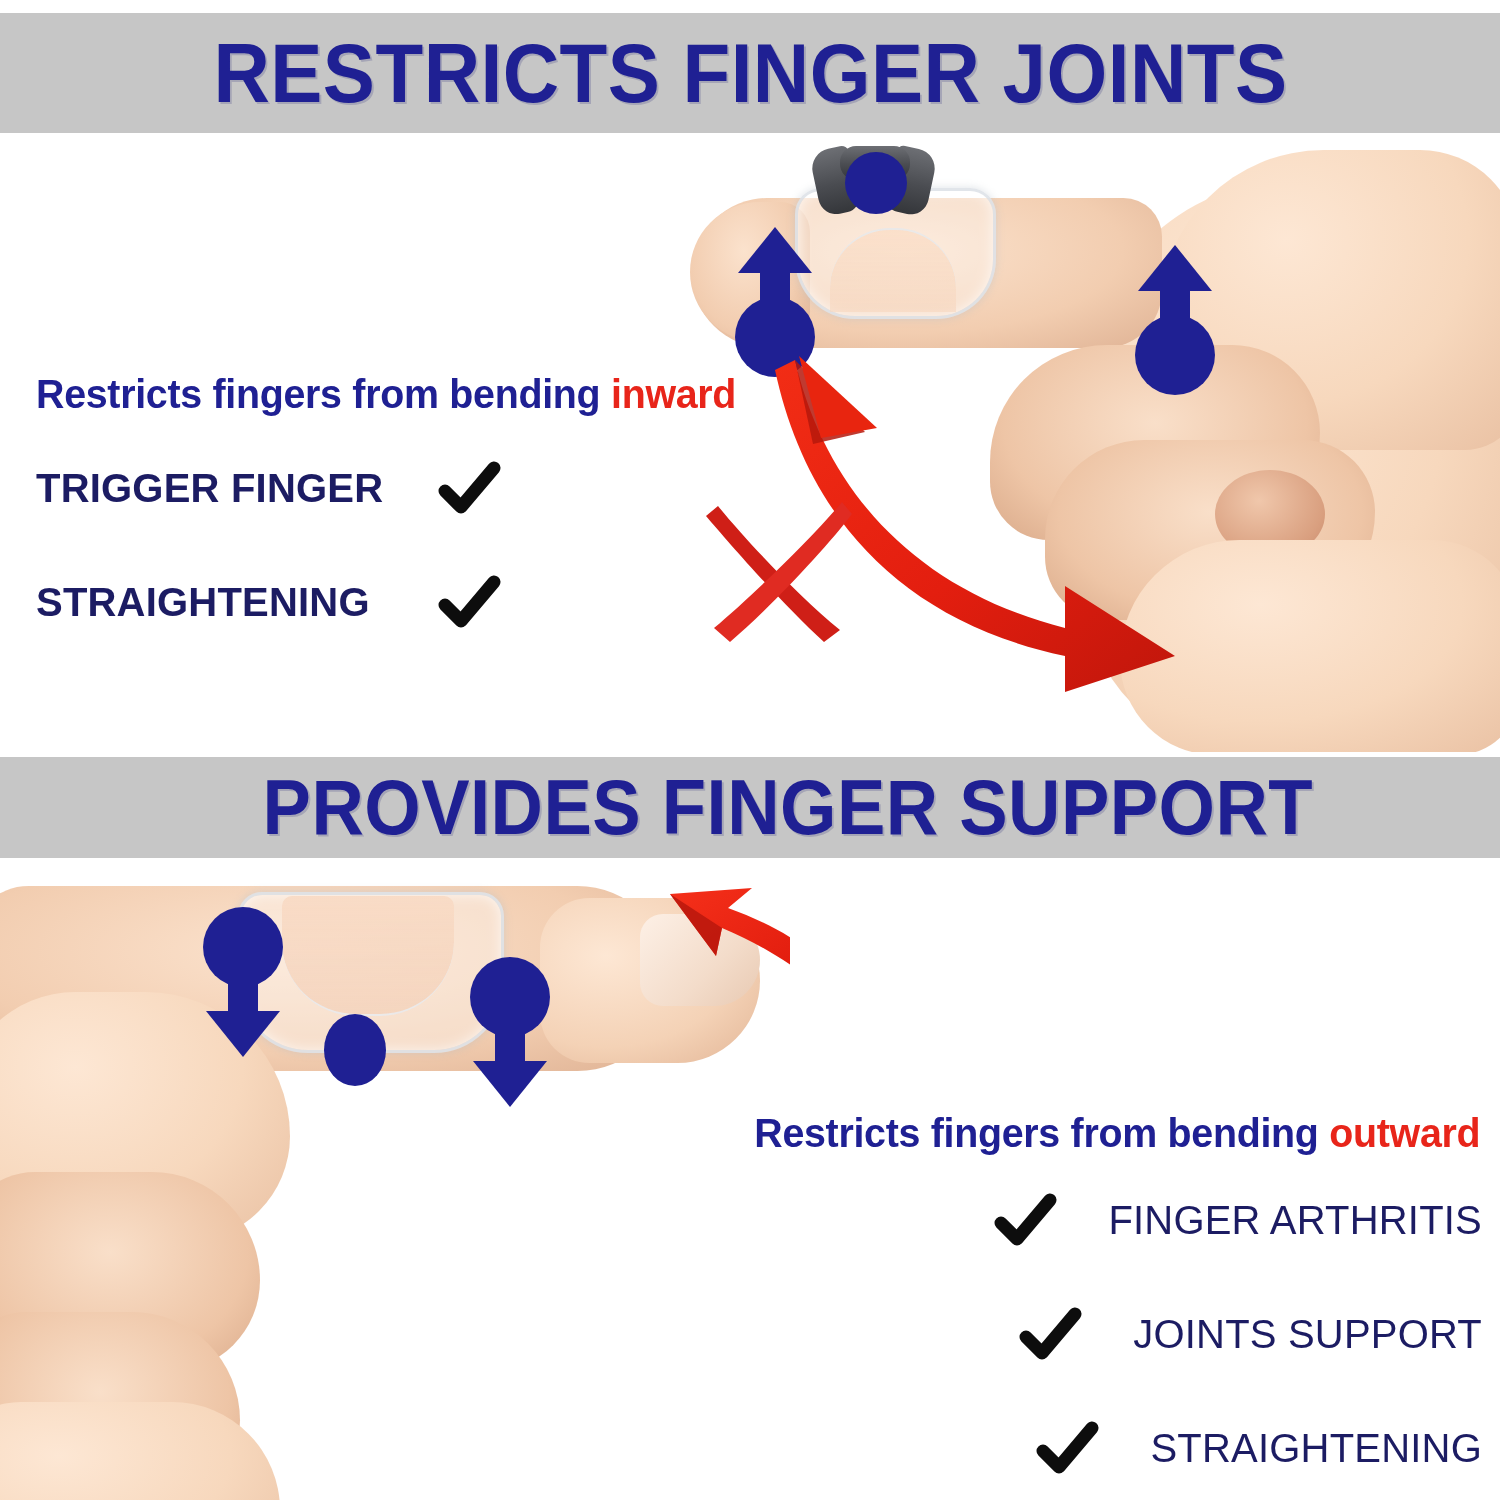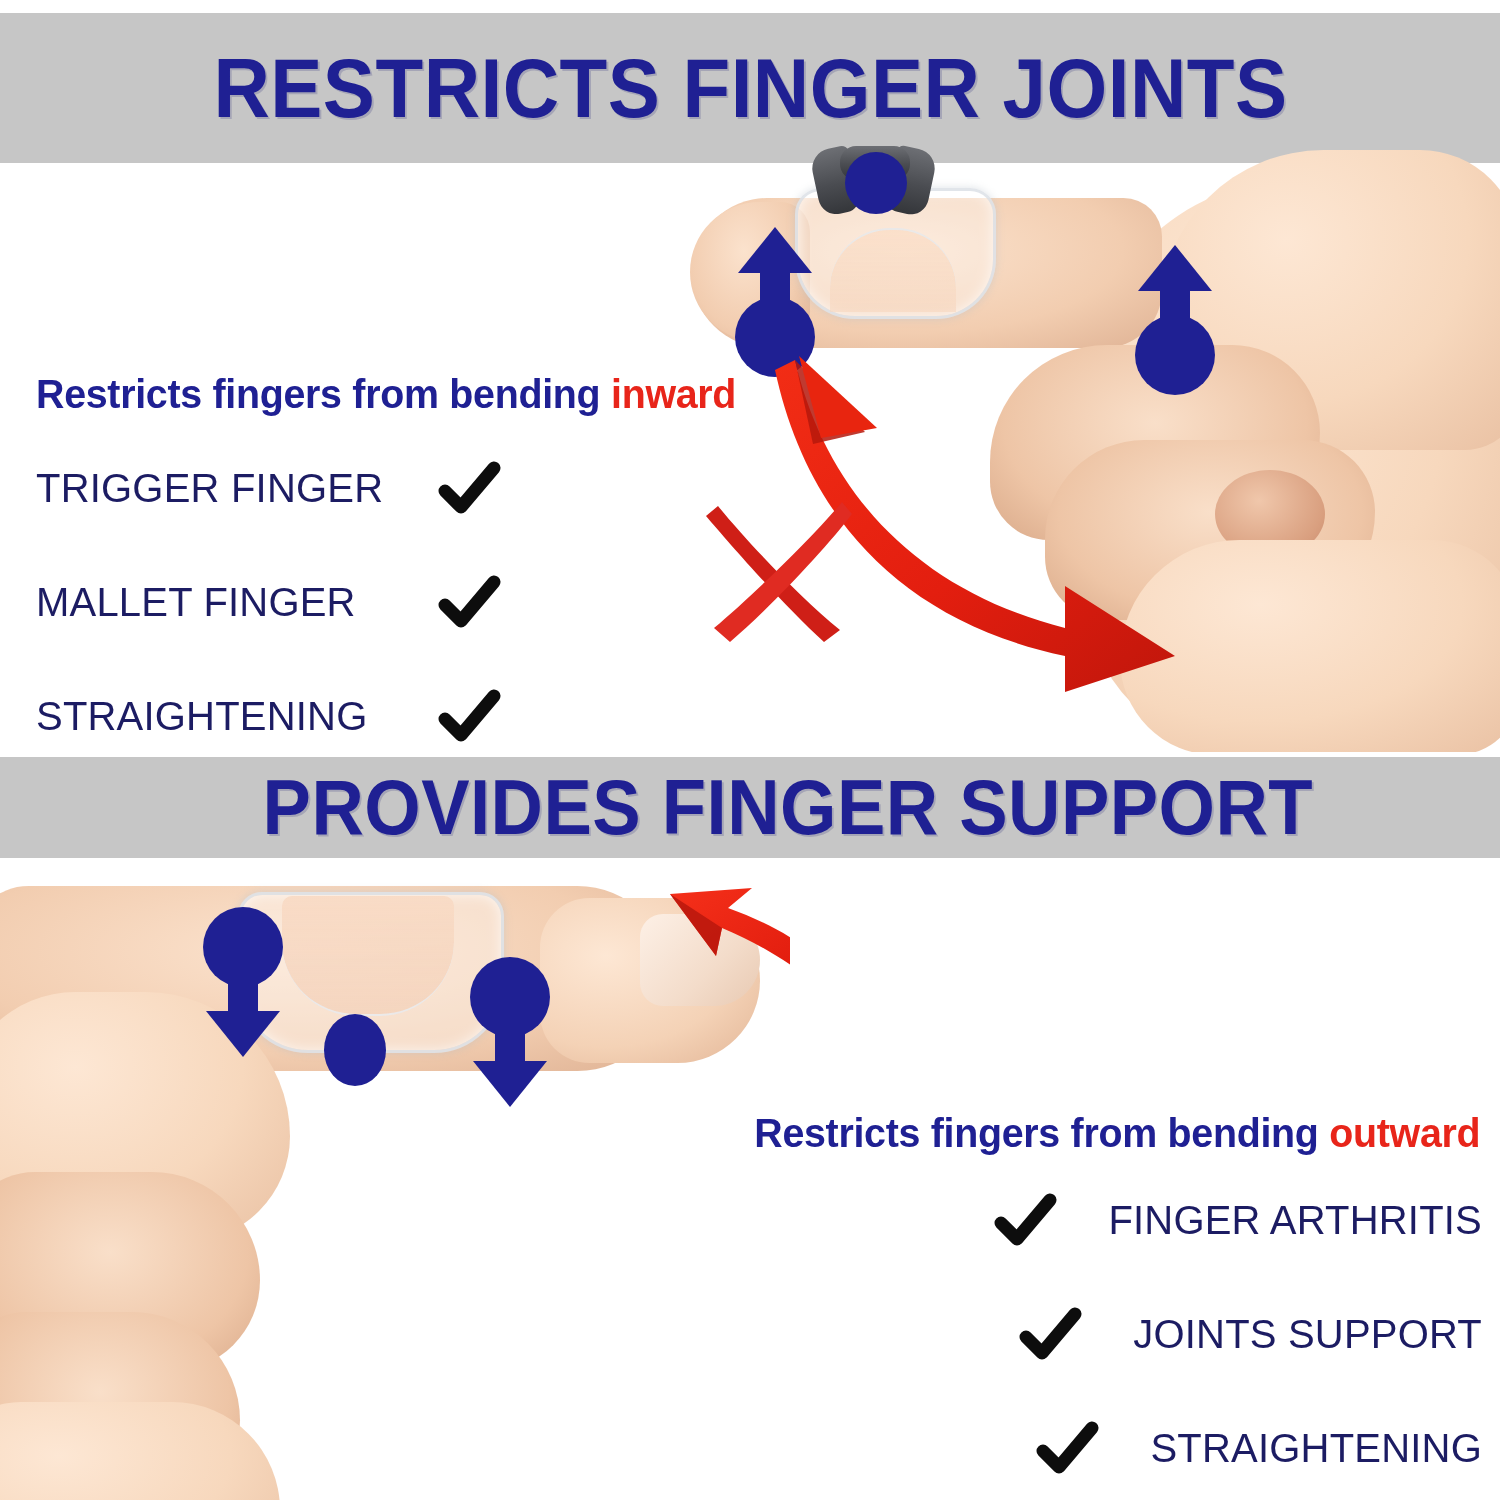--- a/index.html
+++ b/index.html
@@ -31,21 +31,21 @@
   }
   .banner-text {
     font-family: "Liberation Sans", sans-serif;
     font-weight: bold;
     color: #1f2093;
     letter-spacing: 0.5px;
     white-space: nowrap;
     transform: scaleX(0.93);
     text-shadow: 2px 2px 0 rgba(80,80,140,0.28);
   }
-  #banner-top { top: 13px; height: 150px; }
+  #banner-top { top: 13px; height: 120px; }
   #banner-top .banner-text { font-size: 84px; }
   #banner-bottom { top: 757px; height: 101px; padding-left: 38px; }
   #banner-bottom .banner-text { font-size: 78px; }
 
   
   .headline {
     position: absolute;
     font-family: "Liberation Sans", sans-serif;
     font-weight: bold;
     font-size: 41px;
@@ -75,21 +75,21 @@
     white-space: nowrap;
   }
   .tick {
     width: 66px;
     height: 56px;
     flex: 0 0 auto;
   }
 
   
   #list-top { left: 36px; top: 450px; }
-  #list-top .check-row { justify-content: center; }
+  #list-top .check-row { justify-content: center; font-weight: bold; }
   #list-top .check-label { width: 400px; }
 
   
   #list-bottom { right: 18px; top: 1182px; }
   #list-bottom .check-row { justify-content: flex-end; }
   #list-bottom .check-label { text-align: right; margin-left: 16px; }
   #list-bottom .tick { margin-right: 34px; }
 
   
   .photo {
@@ -209,26 +209,20 @@
 
   <div class="check-list" id="list-top">
 
     <div class="check-row">
       <span class="check-label">TRIGGER FINGER</span>
       <svg class="tick" viewBox="0 0 66 56">
         <path d="M 9 31 L 25 47 L 58 8" stroke="#0d0d0d" stroke-width="13" fill="none" stroke-linecap="round" stroke-linejoin="round"></path>
       </svg>
     </div>
 
-    <div class="check-row" style="margin-top:38px;">
-      <span class="check-label">MALLET FINGER</span>
-      <svg class="tick" viewBox="0 0 66 56">
-        <path d="M 9 31 L 25 47 L 58 8" stroke="#0d0d0d" stroke-width="13" fill="none" stroke-linecap="round" stroke-linejoin="round"></path>
-      </svg>
-    </div>
 
     <div class="check-row" style="margin-top:38px;">
       <span class="check-label">STRAIGHTENING</span>
       <svg class="tick" viewBox="0 0 66 56">
         <path d="M 9 31 L 25 47 L 58 8" stroke="#0d0d0d" stroke-width="13" fill="none" stroke-linecap="round" stroke-linejoin="round"></path>
       </svg>
     </div>
   </div>
 
   <div class="banner" id="banner-bottom">

